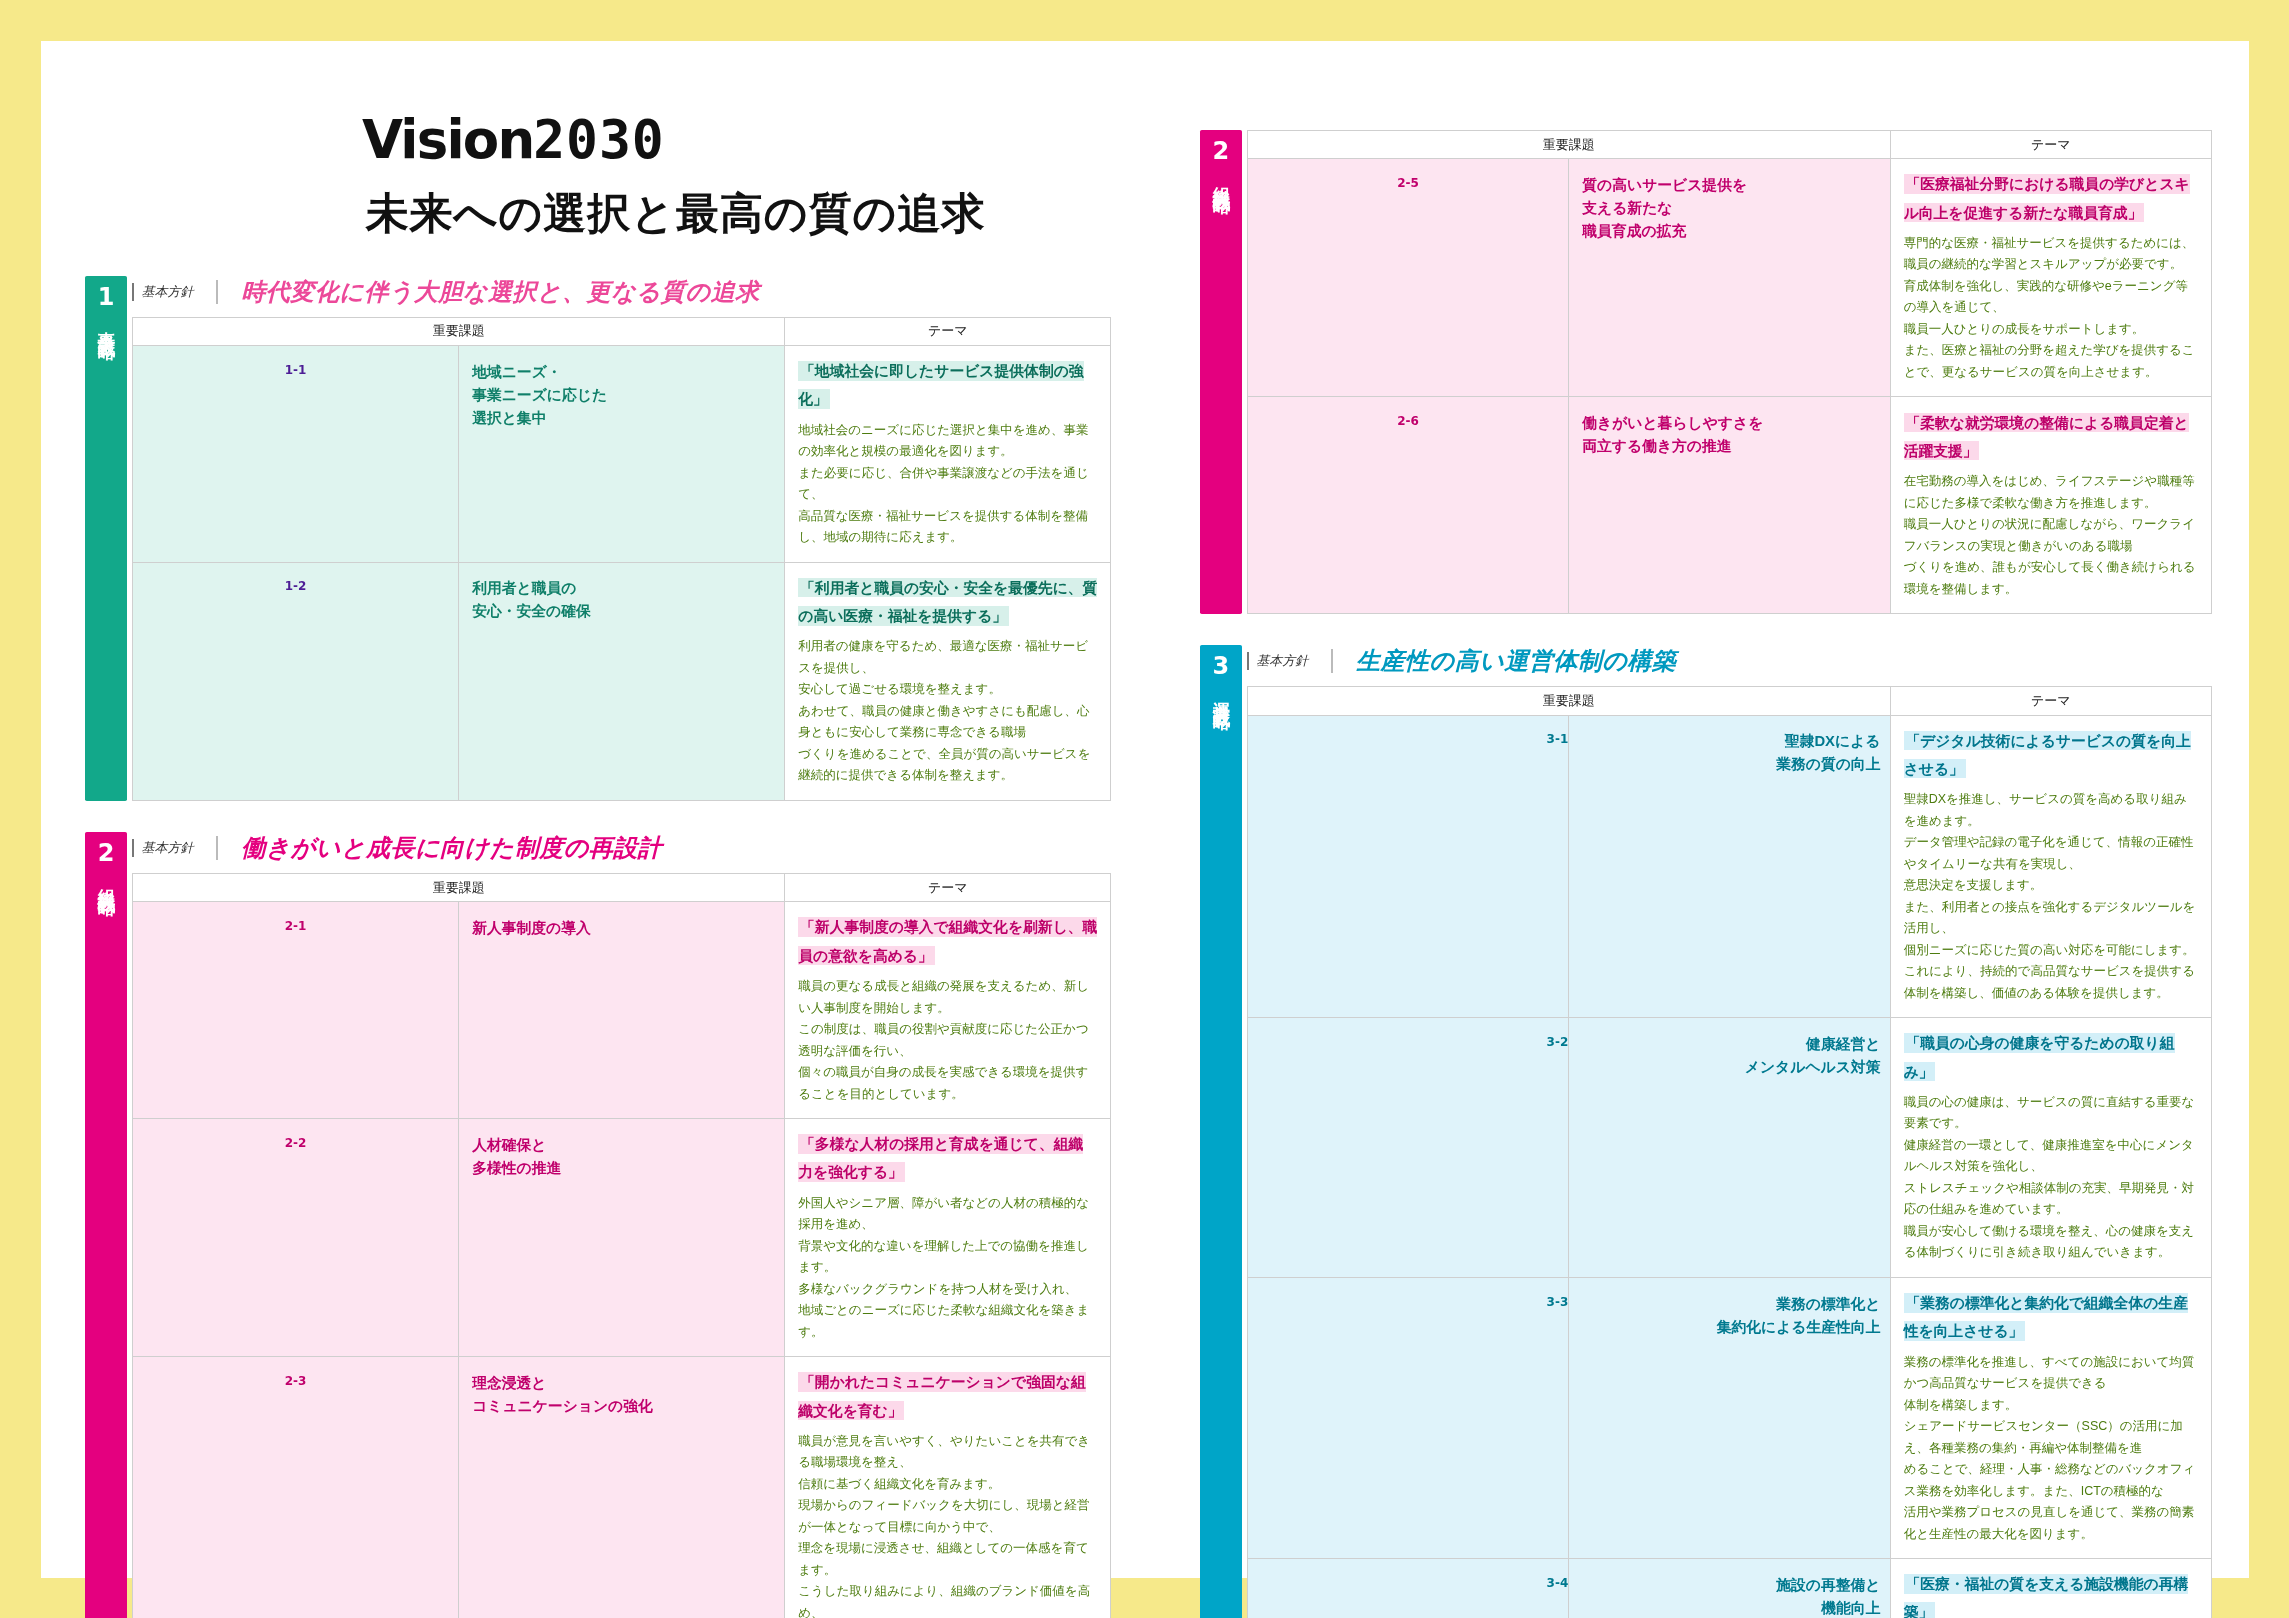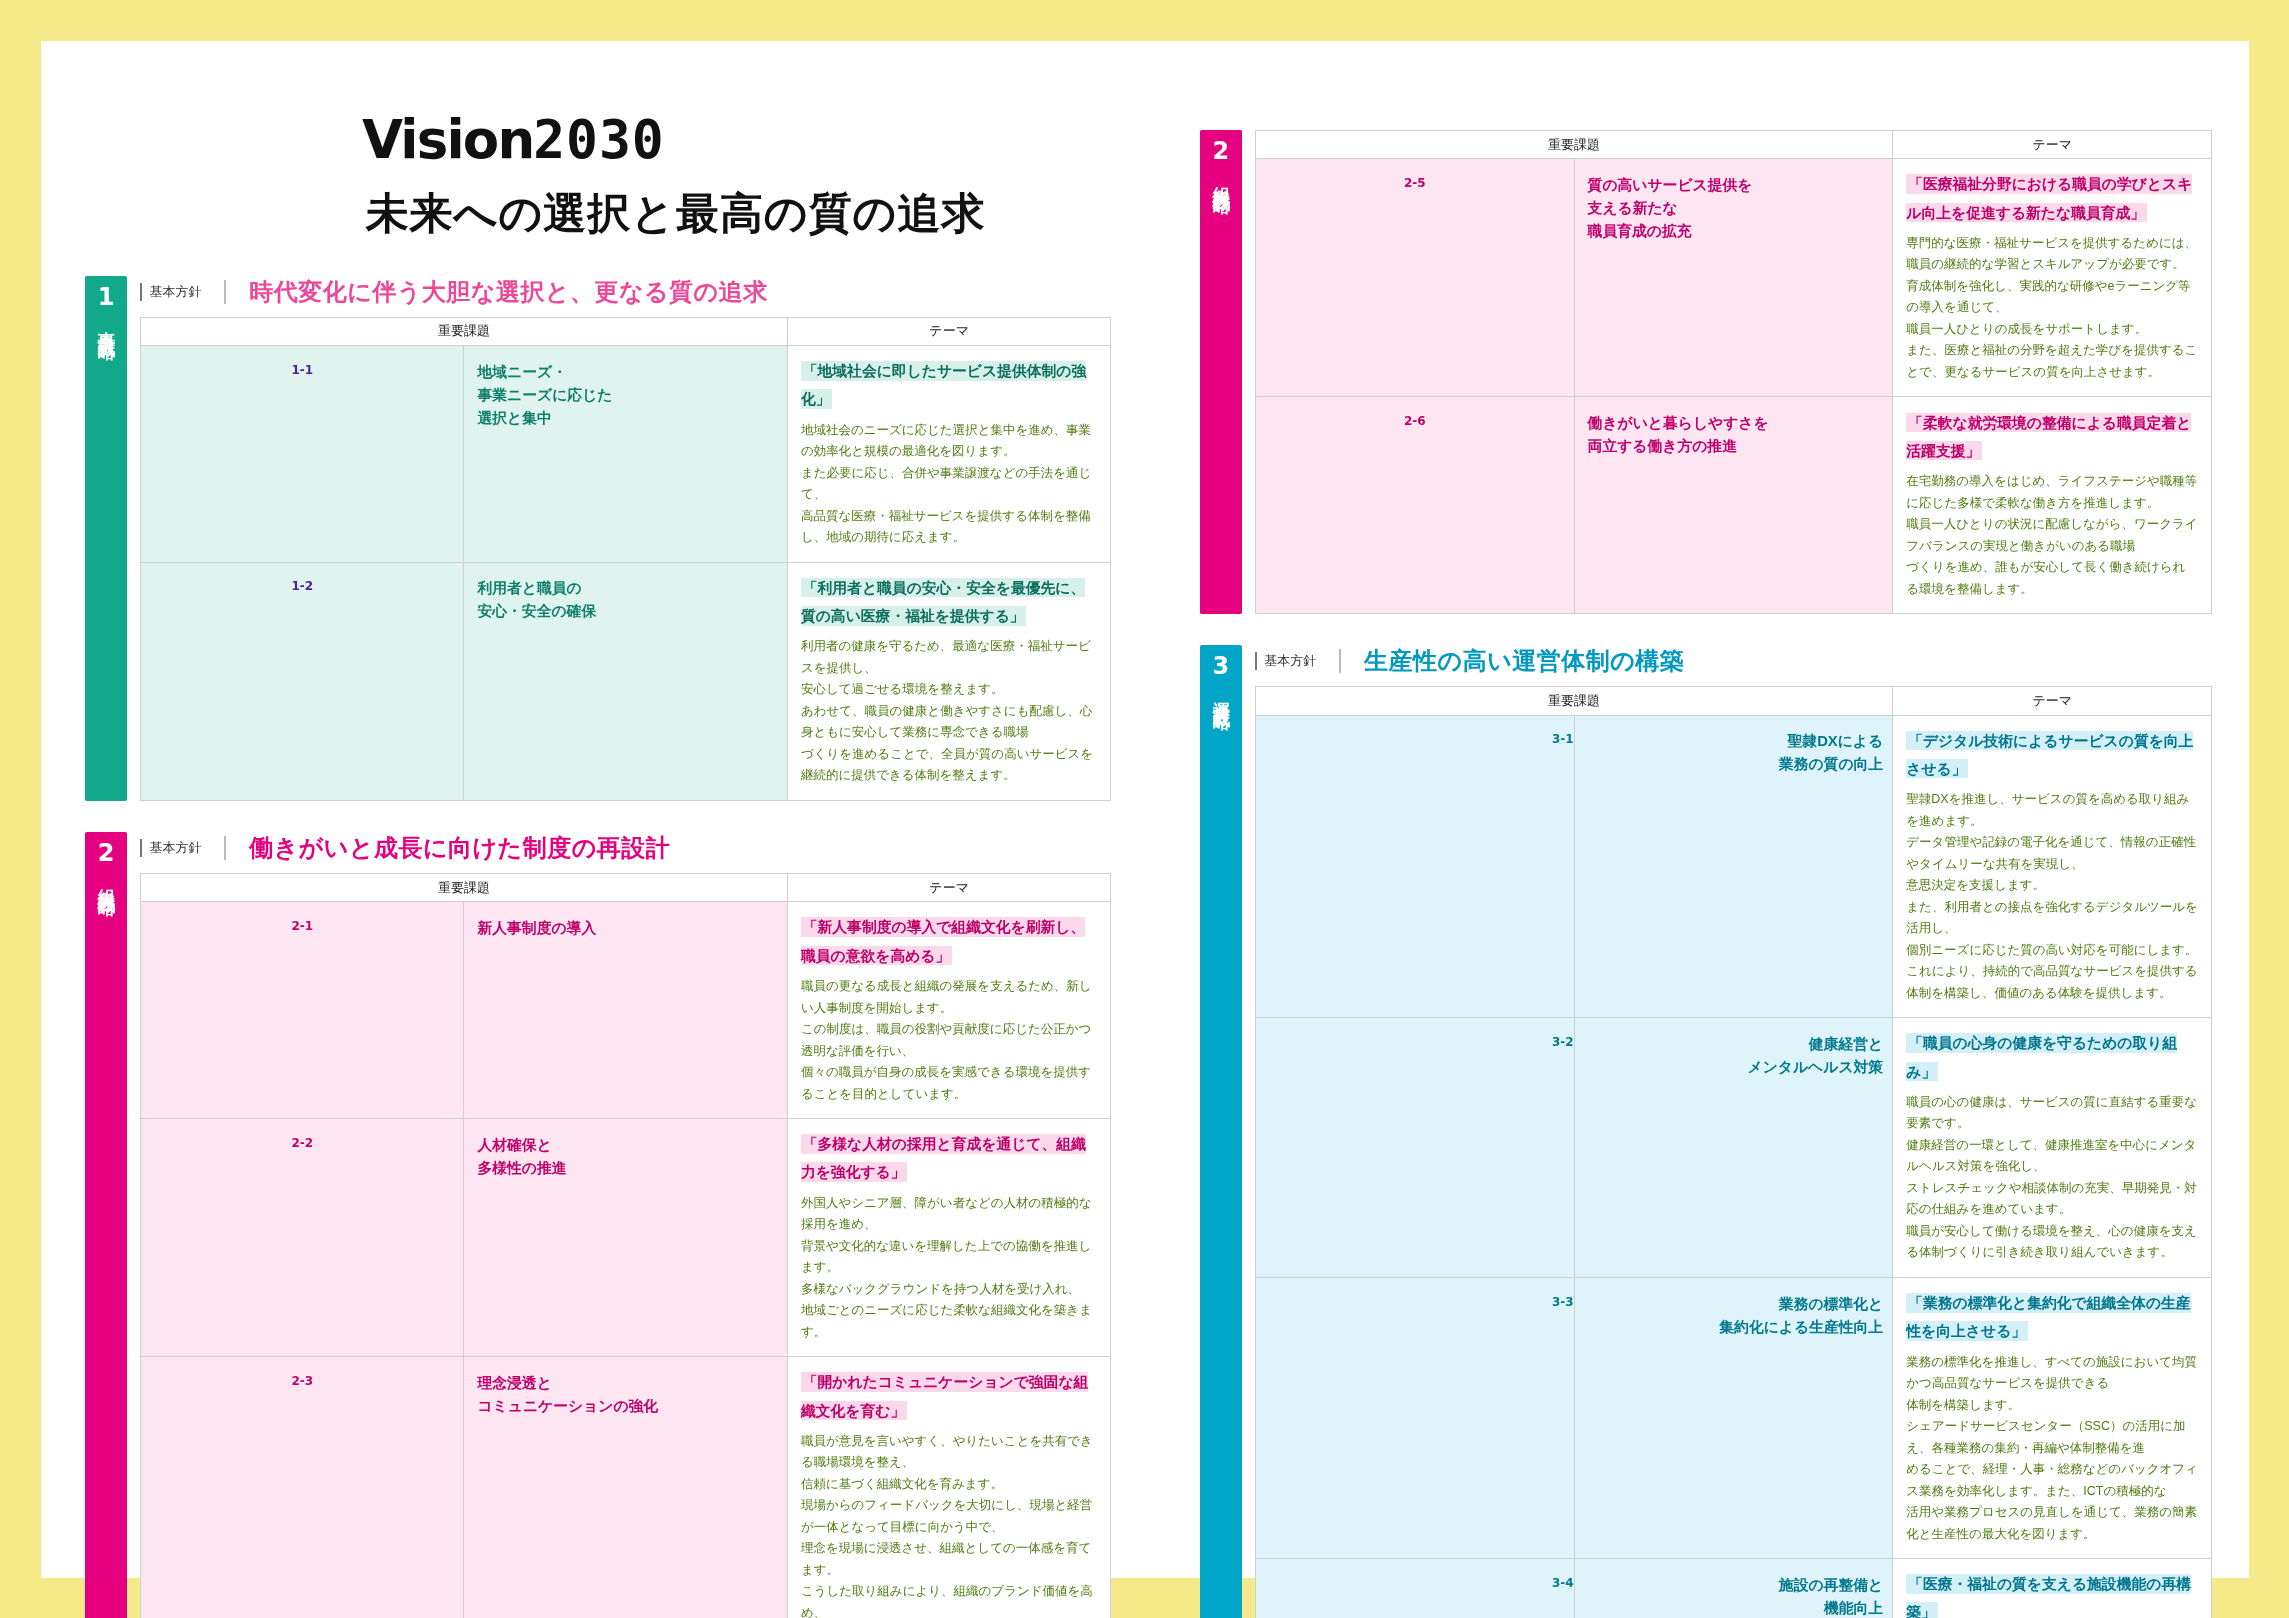--- a/index.html
+++ b/index.html
@@ -86,26 +86,27 @@
     line-height: 1;
     margin-bottom: 9.2px;
   }
   .sec-label {
     font-size: 17.5px;
     font-weight: bold;
     writing-mode: vertical-rl;
     letter-spacing: 3.7px;
     line-height: 1.2;
   }
-  .sec-body { flex: 1 1 auto; padding-left: 13px; }
+  .sec-body { flex: 1 1 auto; padding-left: 5px; }
   .sec-head {
     display: flex;
     align-items: center;
     gap: 23px;
     padding-bottom: 9.2px;
+    font-style: italic;
   }
   .sec-head .kihon {
     font-size: 13px;
     color: #333;
     border-left: 2.8px solid #777;
     padding-left: 7.4px;
     white-space: nowrap;
   }
   .sec-head .divider {
     width: 1.8px; height: 24px; background: #bbb;

